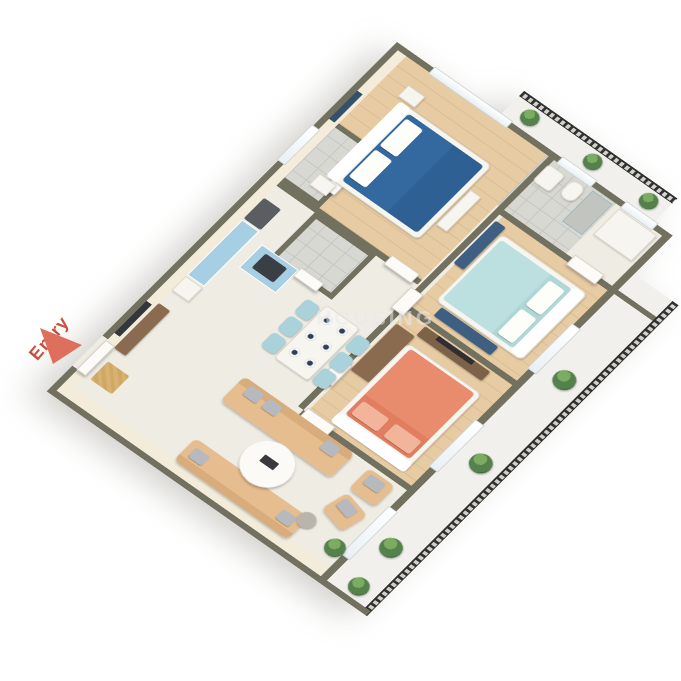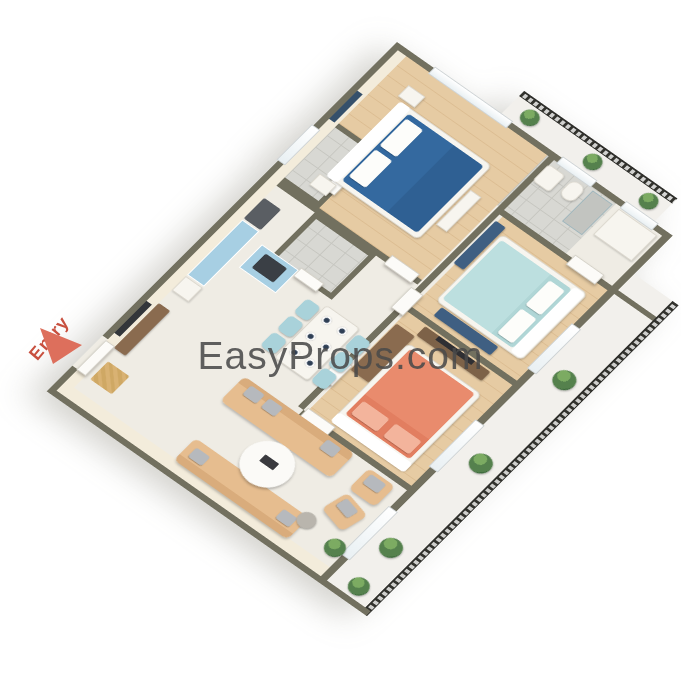--- a/index.html
+++ b/index.html
@@ -178,21 +178,21 @@
     <div class="f plant" style="left:376px;top:190px;width:24px;height:24px"></div>
     <div class="f plant" style="left:376px;top:320px;width:24px;height:24px"></div>
     <div class="f plant" style="left:372px;top:455px;width:24px;height:24px"></div>
     <div class="f plant" style="left:378px;top:512px;width:22px;height:22px"></div>
     <div class="f plant" style="left:150px;top:-26px;width:20px;height:20px"></div>
     <div class="f plant" style="left:232px;top:-26px;width:20px;height:20px"></div>
     <div class="f plant" style="left:305px;top:-26px;width:20px;height:20px"></div>
     <div class="f plant" style="left:330px;top:492px;width:22px;height:22px"></div>
   </div>
 
-  <div id="brand-mark">EasyProps.com</div>
+  <div id="housing-mark">HOUSING</div>
 
   <div id="entry">
     <span class="txt">Entry</span>
     <svg width="70" height="60" style="position:absolute;left:24px;top:28px">
       <polygon points="6,8 48,25 19,44" fill="#dd6f5c"></polygon>
     </svg>
   </div>
 
 </div>
 

